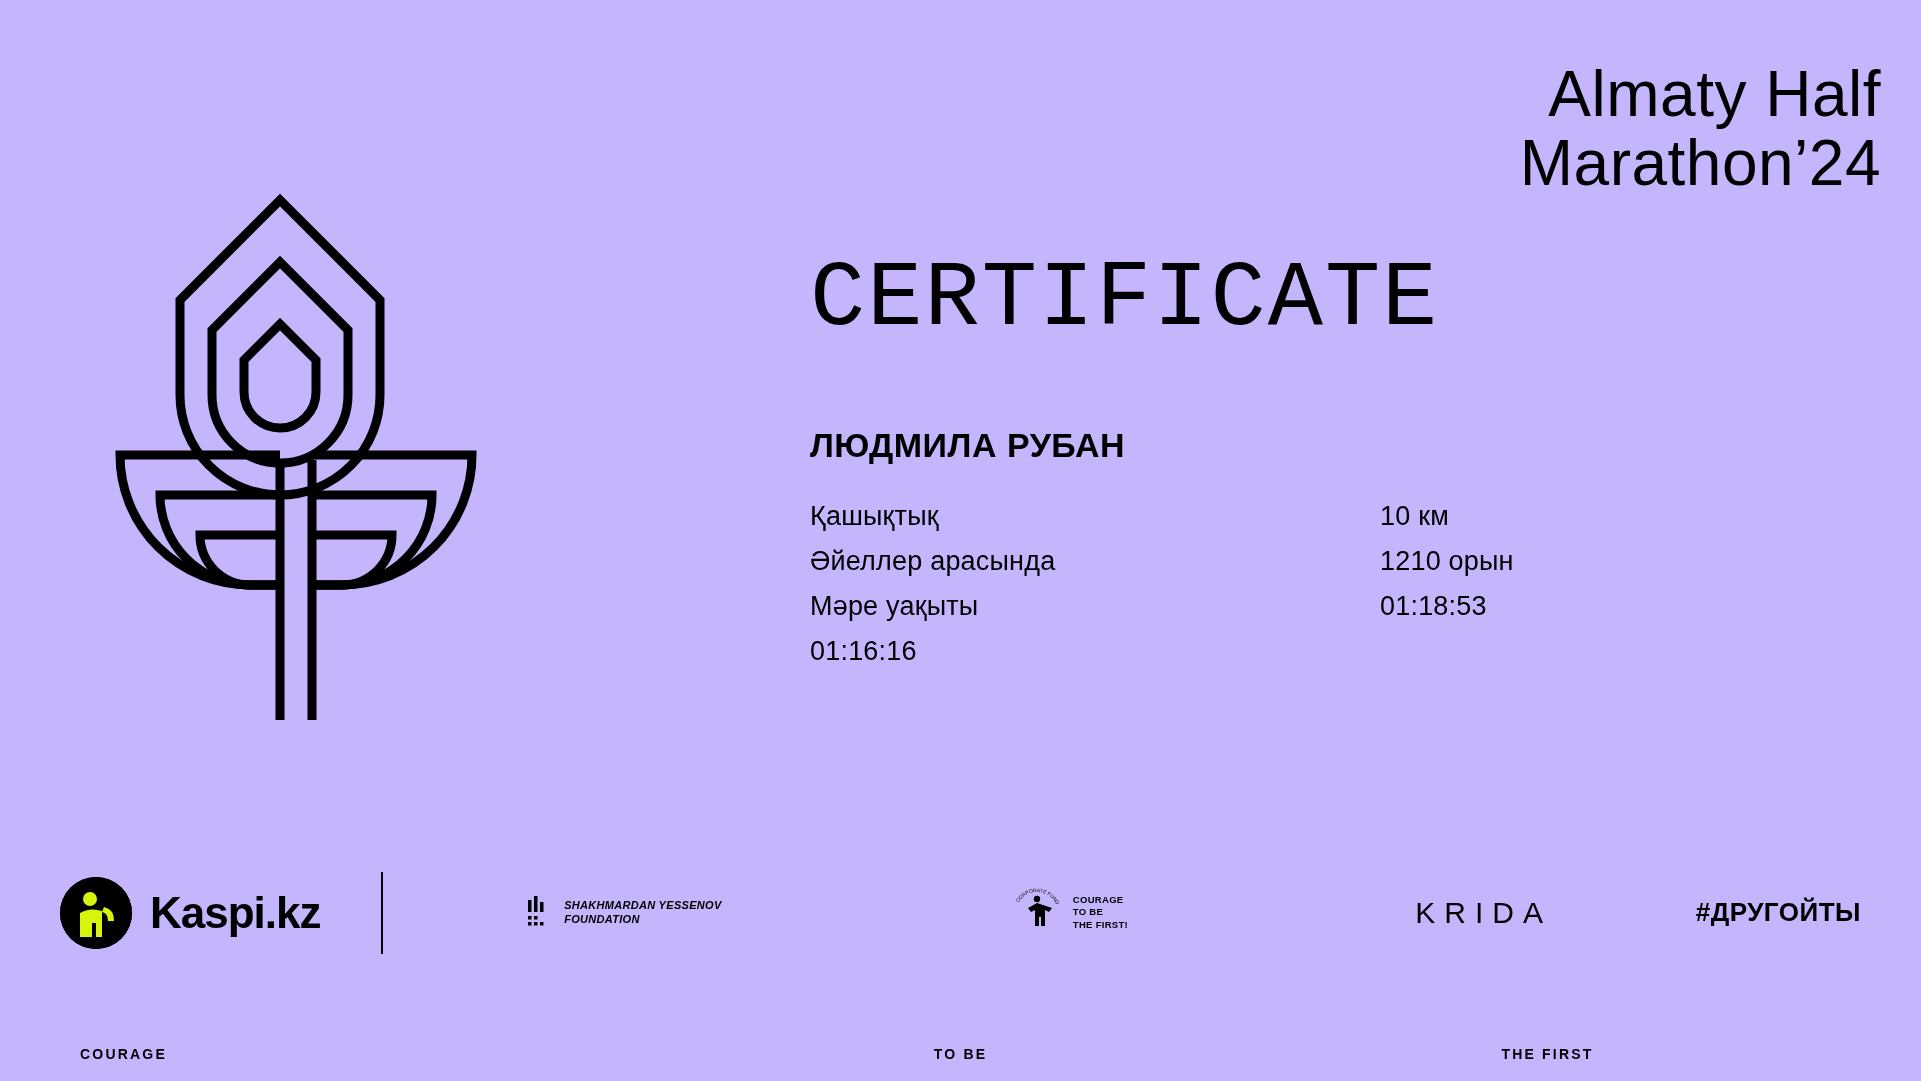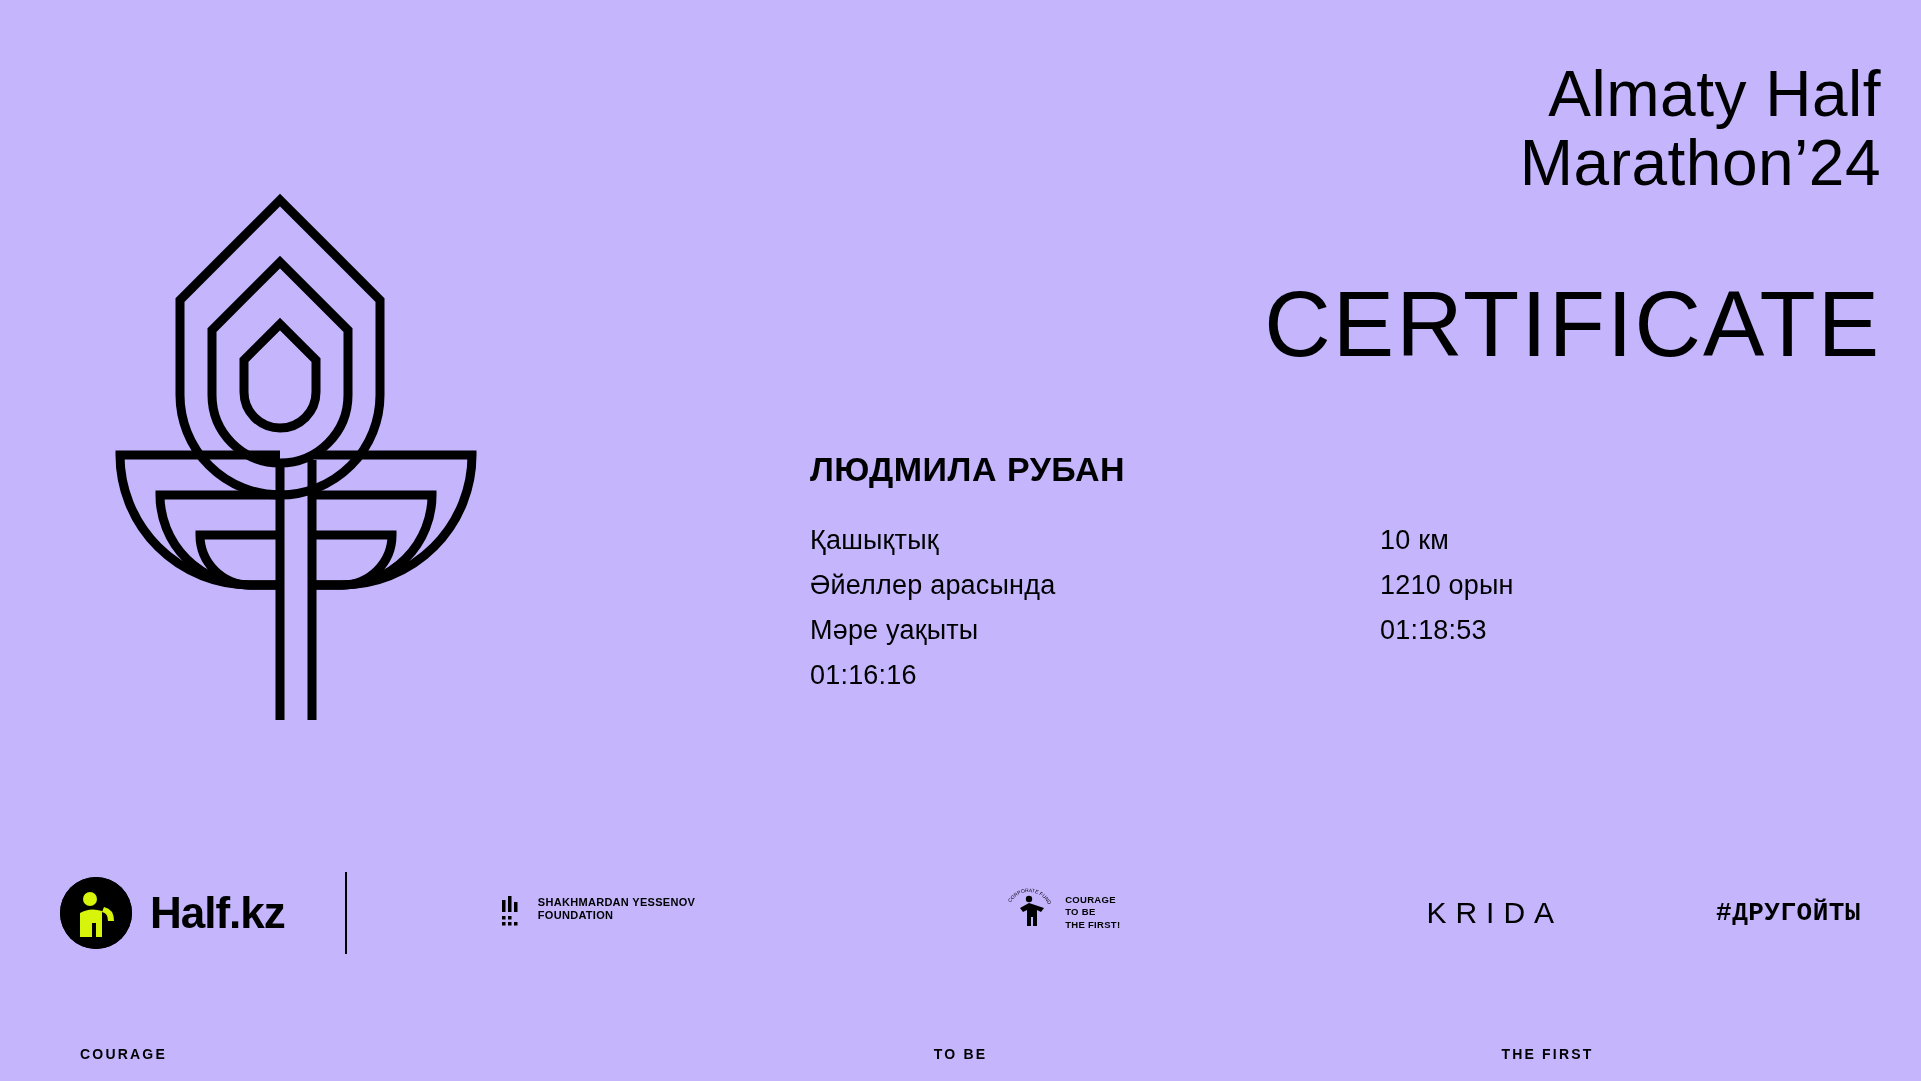--- a/index.html
+++ b/index.html
@@ -48,26 +48,26 @@
   }
   .event-title {
     text-align: right;
     font-size: 64px;
     line-height: 1.08;
     font-weight: 400;
     letter-spacing: 0.5px;
     color: #000;
   }
   .cert-word {
-    text-align: right;
     font-size: 92px;
     line-height: 1;
     font-weight: 400;
     letter-spacing: 2px;
-    margin-top: 80px;
+    margin-top: 56px;
+    font-family: Liberation Mono, monospace;
   }
   .athlete-name {
     margin-top: 80px;
     font-size: 34px;
     font-weight: bold;
     letter-spacing: 0.5px;
   }
   .details {
     margin-top: 36px;
   }
@@ -125,22 +125,23 @@
     margin: 0 0 0 60px;
   }
   .sponsor {
     flex: 1 1 auto;
     display: flex;
     justify-content: center;
     align-items: center;
   }
   .yessenov {
     display: flex;
-    align-items: flex-start;
+    align-items: center;
     gap: 4px;
+    font-style: italic;
   }
   .yessenov-bars { width: 34px; height: 34px; }
   .yessenov-text {
     font-size: 11px;
     font-weight: bold;
     line-height: 1.25;
     letter-spacing: 0.3px;
   }
   .cfund {
     display: flex;
@@ -158,21 +159,20 @@
     font-size: 30px;
     letter-spacing: 9px;
     font-weight: 400;
   }
   .hashtag {
     font-size: 26px;
     font-weight: bold;
     letter-spacing: 0.5px;
     flex: 0 0 auto;
     text-align: right;
-    font-family: Liberation Mono, monospace;
   }
 
   
   .footer-gap { flex: 0 0 44px; }
   .footer {
     flex: 0 0 60px;
     display: flex;
     align-items: center;
     padding: 0 80px;
     font-size: 14px;
@@ -250,21 +250,21 @@
 
     <div class="kaspi">
       <div class="kaspi-mark">
         <svg width="72" height="72" viewBox="0 0 72 72">
           <circle cx="36" cy="36" r="36" fill="#000"></circle>
           <circle cx="30" cy="22" r="7" fill="#d6f50a"></circle>
           <path d="M20 36 q10 -6 22 -2 l0 26 -6 0 0 -14 -4 0 0 14 -12 0 z" fill="#d6f50a"></path>
           <path d="M44 30 q10 2 10 14 l-6 0 q0 -8 -6 -9 z" fill="#d6f50a"></path>
         </svg>
       </div>
-      <div class="kaspi-text">Half.kz</div>
+      <div class="kaspi-text">Kaspi.kz</div>
     </div>
 
     <div class="divider"></div>
 
     <div class="sponsor">
       <div class="yessenov">
         <div class="yessenov-bars">
           <svg width="34" height="34" viewBox="0 0 34 34">
             <rect x="2" y="4" width="3.5" height="12" fill="#000"></rect>
             <rect x="8" y="0" width="3.5" height="16" fill="#000"></rect>

